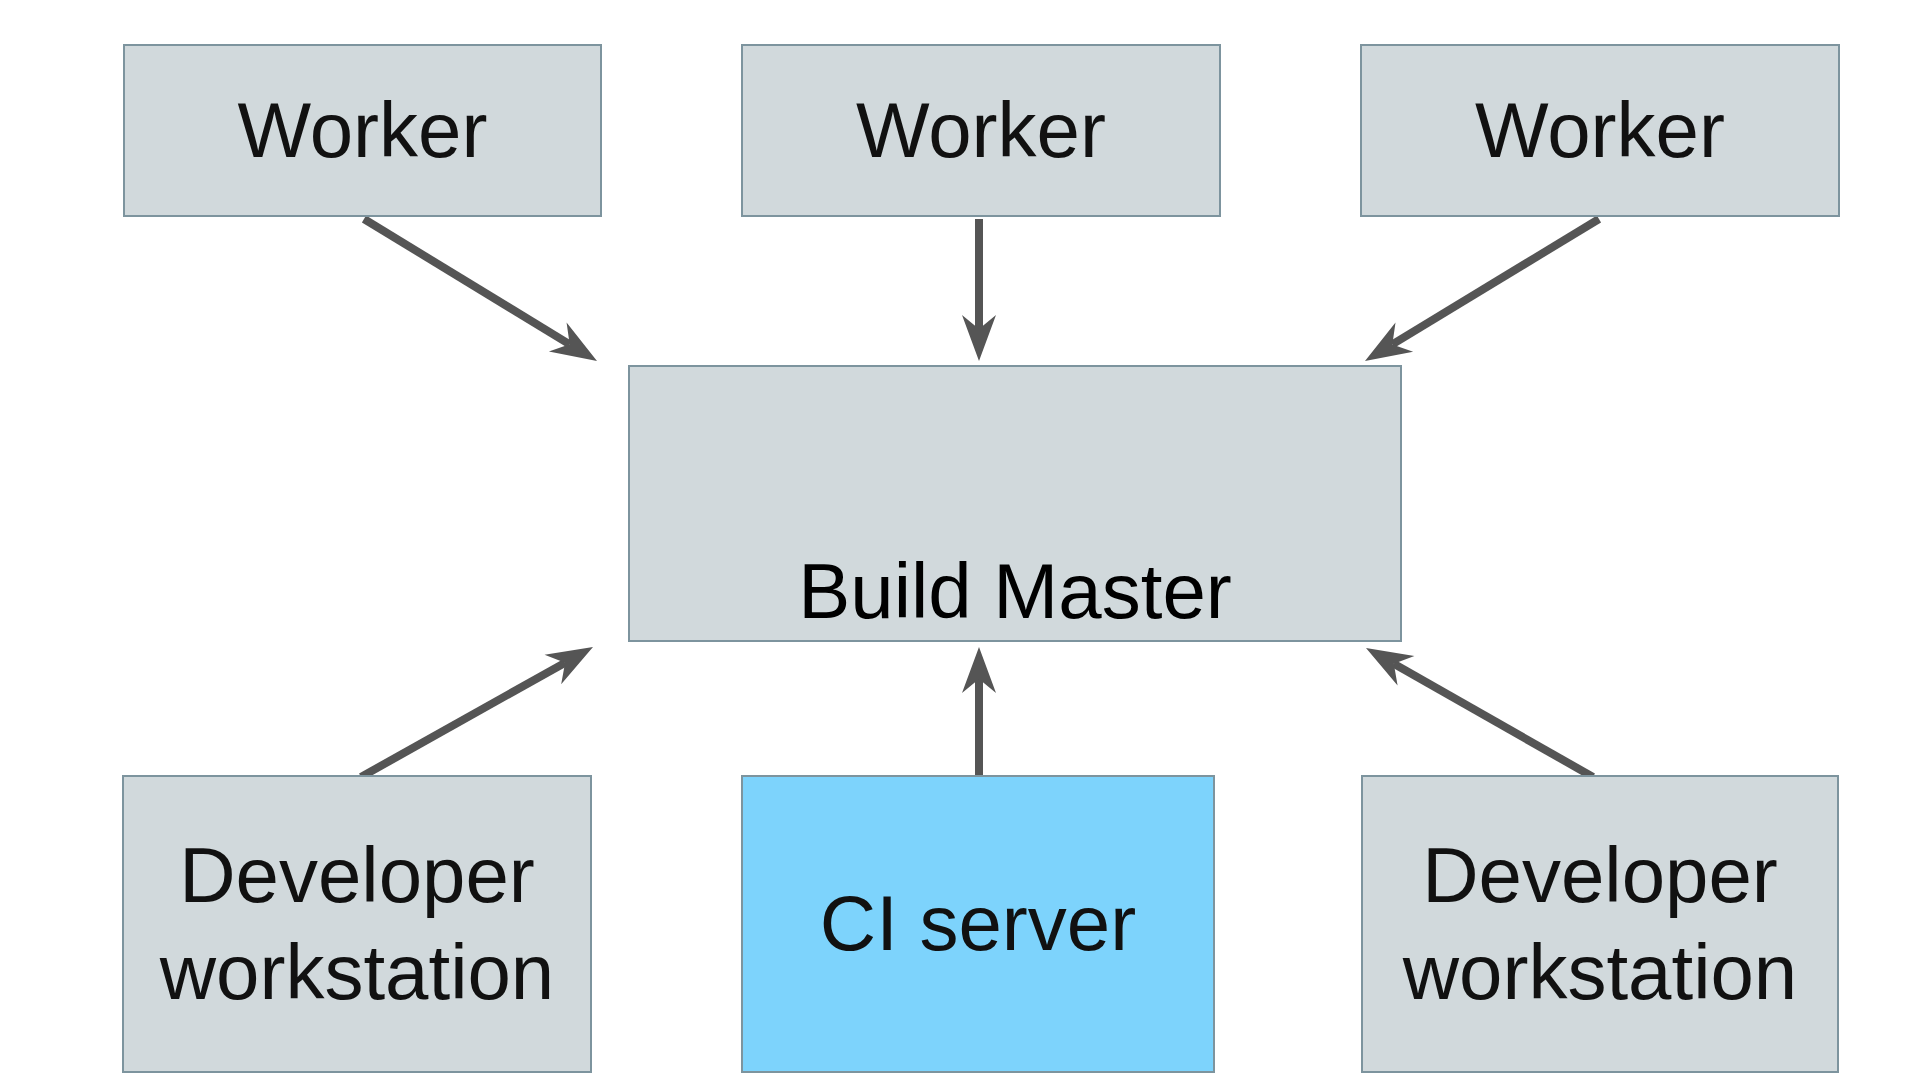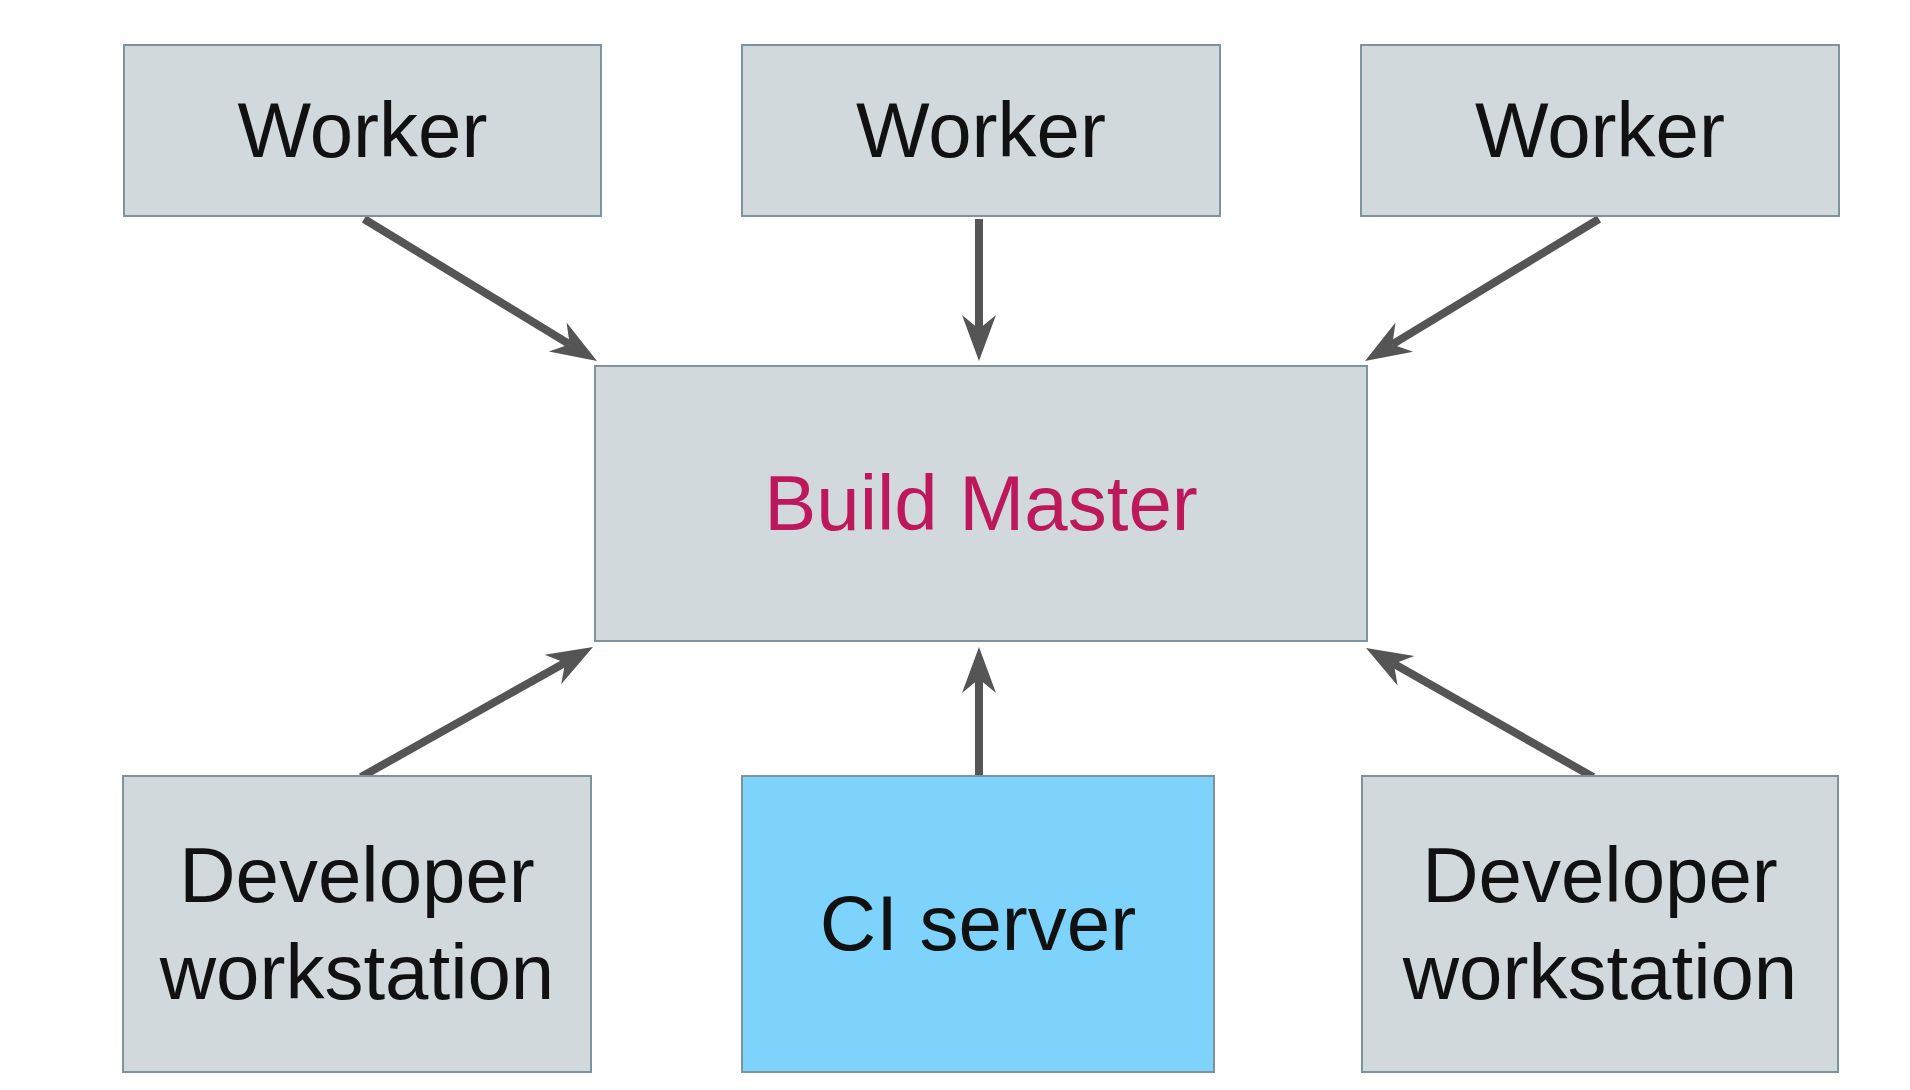--- a/index.html
+++ b/index.html
@@ -75,21 +75,21 @@
   </div>
 
   <div class="node" style="left: 741px; top: 44px; width: 480px; height: 173px; background: rgb(209, 217, 220); border: 2.5px solid rgb(125, 148, 158); color: rgb(17, 17, 17);">
     <span class="node-label">Worker</span>
   </div>
 
   <div class="node" style="left: 1360px; top: 44px; width: 480px; height: 173px; background: rgb(209, 217, 220); border: 2.5px solid rgb(125, 148, 158); color: rgb(17, 17, 17);">
     <span class="node-label">Worker</span>
   </div>
 
-  <div class="node" style="left: 594px; top: 365px; width: 774px; height: 277px; background: rgb(209, 217, 220); border: 2.5px solid rgb(125, 148, 158); color: #be185d;">
+  <div class="node" style="left: 628px; top: 365px; width: 774px; height: 277px; background: rgb(209, 217, 220); border: 2.5px solid rgb(125, 148, 158); color: #000000; align-items: flex-end;">
     <span class="node-label">Build Master</span>
   </div>
 
   <div class="node" style="left: 122px; top: 775px; width: 470px; height: 298px; background: rgb(209, 217, 220); border: 2.5px solid rgb(125, 148, 158); color: rgb(17, 17, 17);">
     <span class="node-label">Developer
 workstation</span>
   </div>
 
   <div class="node" style="left: 741px; top: 775px; width: 474px; height: 298px; background: #7dd3fc; border: 2.5px solid rgb(125, 148, 158); color: rgb(17, 17, 17);">
     <span class="node-label">CI server</span>

